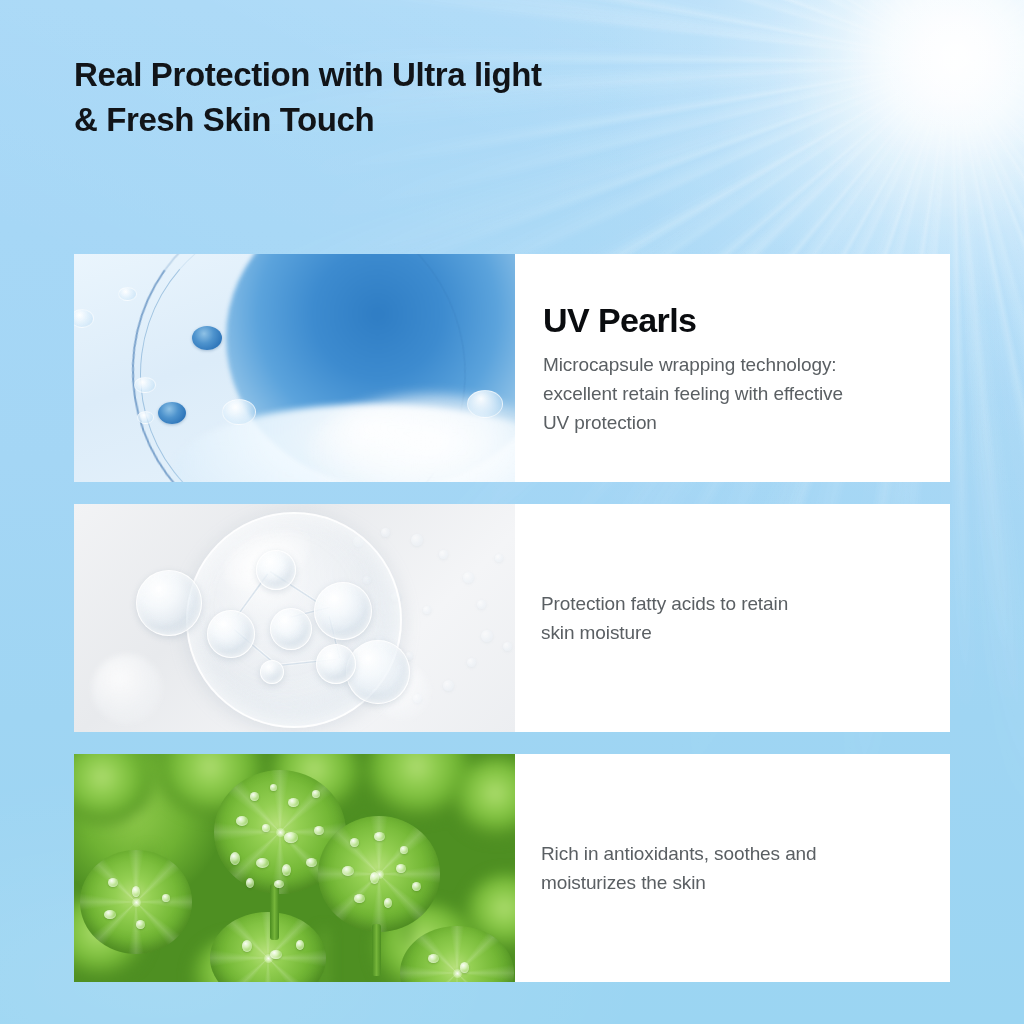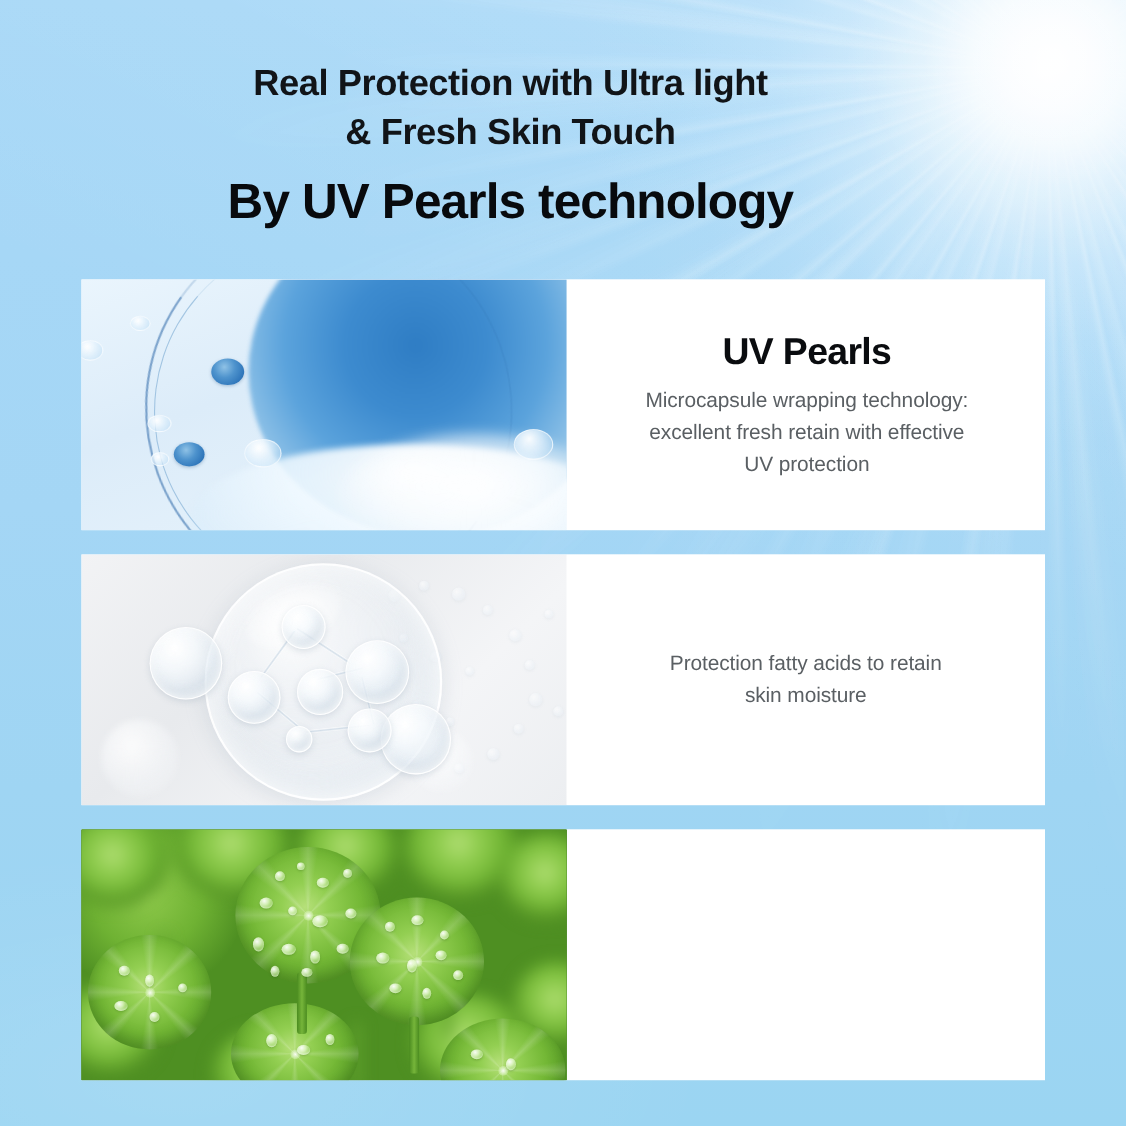--- a/index.html
+++ b/index.html
@@ -13,21 +13,20 @@
     font-family: "Liberation Sans", sans-serif;
     background: #9bd5f2;
   }
 
   #poster {
     position: relative;
     width: 1024px;
     height: 1024px;
     overflow: hidden;
     background: #9bd5f2;
-    text-align: center;
   }
 
   
   .sky-base {
     position: absolute;
     inset: 0;
     background:
       linear-gradient(to bottom,
         #a8d8f7 0%,
         #a4d6f5 45%,
@@ -441,21 +440,20 @@
   <div class="sky-base"></div>
   <div class="sky-glow"></div>
   <div class="sky-rays"></div>
   <div class="sky-rays2"></div>
   <div class="sky-glow-tight"></div>
   <div class="sky-haze"></div>
 
   <div class="headline">
     <div class="headline-sub">Real Protection with Ultra light
 &amp; Fresh Skin Touch</div>
-    <div class="headline-main">By UV Pearls technology</div>
   </div>
 
   <div class="cards">
 
     <div class="card card-1">
       <div class="card-media media-pearls">
         <div class="pearls-sphere"></div>
         <div class="pearls-arc"></div>
         <div class="pearls-arc2"></div>
         <div class="pearls-wave"></div>
@@ -465,21 +463,21 @@
         <div class="drop drop-clear" style="left:44px;top:33px;width:17px;height:12px;"></div>
         <div class="drop drop-clear" style="left:-4px;top:55px;width:22px;height:17px;"></div>
         <div class="drop drop-clear" style="left:60px;top:123px;width:20px;height:14px;"></div>
         <div class="drop drop-clear" style="left:63px;top:157px;width:15px;height:11px;"></div>
         <div class="drop drop-clear" style="left:148px;top:145px;width:32px;height:24px;"></div>
         <div class="drop drop-clear" style="left:393px;top:136px;width:34px;height:26px;"></div>
       </div>
       <div class="card-body">
         <div class="card-title">UV Pearls</div>
         <div class="card-desc">Microcapsule wrapping technology:
-excellent fresh retain with effective
+excellent retain feeling with effective
 UV protection</div>
       </div>
     </div>
 
     <div class="card card-2">
       <div class="card-media media-ceramide">
         <div class="dna">
           <div class="dna-dot" style="left:18px;top:22px;width:11px;height:11px;"></div>
           <div class="dna-dot" style="left:46px;top:14px;width:9px;height:9px;"></div>
           <div class="dna-dot" style="left:76px;top:20px;width:12px;height:12px;"></div>
@@ -602,17 +600,19 @@
         <div class="wdrop" style="left:62px;top:166px;width:9px;height:9px;"></div>
         <div class="wdrop" style="left:88px;top:140px;width:8px;height:8px;"></div>
 
         <div class="wdrop" style="left:168px;top:186px;width:10px;height:12px;"></div>
         <div class="wdrop" style="left:196px;top:196px;width:12px;height:9px;"></div>
         <div class="wdrop" style="left:222px;top:186px;width:8px;height:10px;"></div>
         <div class="wdrop" style="left:354px;top:200px;width:11px;height:9px;"></div>
         <div class="wdrop" style="left:386px;top:208px;width:9px;height:11px;"></div>
       </div>
       <div class="card-body">
+        <div class="card-desc">Rich in antioxidants, soothes and
+moisturizes the skin</div>
       </div>
     </div>
 
   </div>
 </div>
 
 </body></html>

